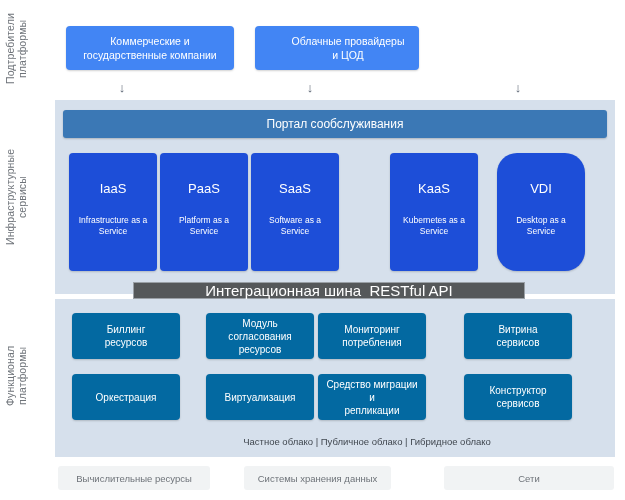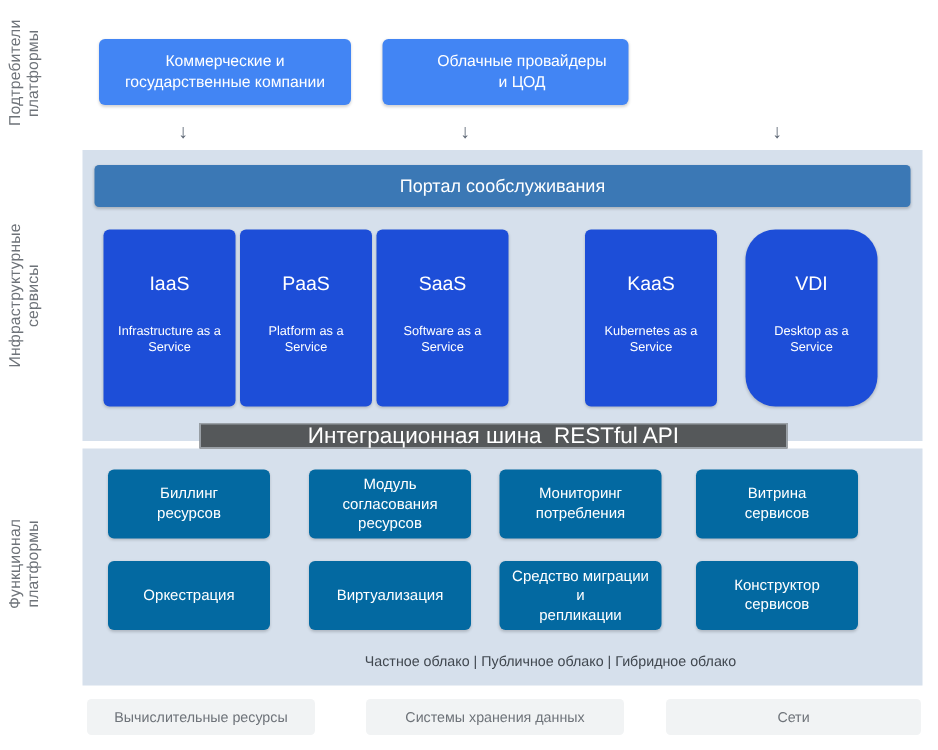--- a/index.html
+++ b/index.html
@@ -168,21 +168,21 @@
     text-align: center;
     white-space: pre-line;
     padding: 0 5px;
     box-sizing: border-box;
     box-shadow: 0 1px 2px rgba(0,0,0,0.18);
   }
   .row-a { top: 313px; }
   .row-b { top: 374px; }
   .col-0 { left: 72px;  }
   .col-1 { left: 206px; }
-  .col-2 { left: 333px; }
+  .col-2 { left: 318px; }
   .col-3 { left: 464px; }
 
   #cloud-types {
     position: absolute;
     left: 55px;
     top: 436px;
     width: 624px;
     text-align: center;
     color: #40474f;
     font-size: 9.5px;
@@ -196,21 +196,21 @@
     background: #f1f3f4;
     border-radius: 3px;
     color: #6e7379;
     font-size: 9.5px;
     display: flex;
     align-items: center;
     justify-content: center;
     text-align: center;
   }
   #resource-0 { left: 58px;  width: 152px; text-align: right; }
-  #resource-1 { left: 244px; width: 172px; }
+  #resource-1 { left: 244px; width: 147px; }
   #resource-2 { left: 444px; width: 170px; }
 </style>
 </head>
 <body>
 
 <div id="stage">
 
   <div class="side-label" id="label-consumers">Подтребители
 платформы</div>
   <div class="side-label" id="label-infra">Инфраструктурные

